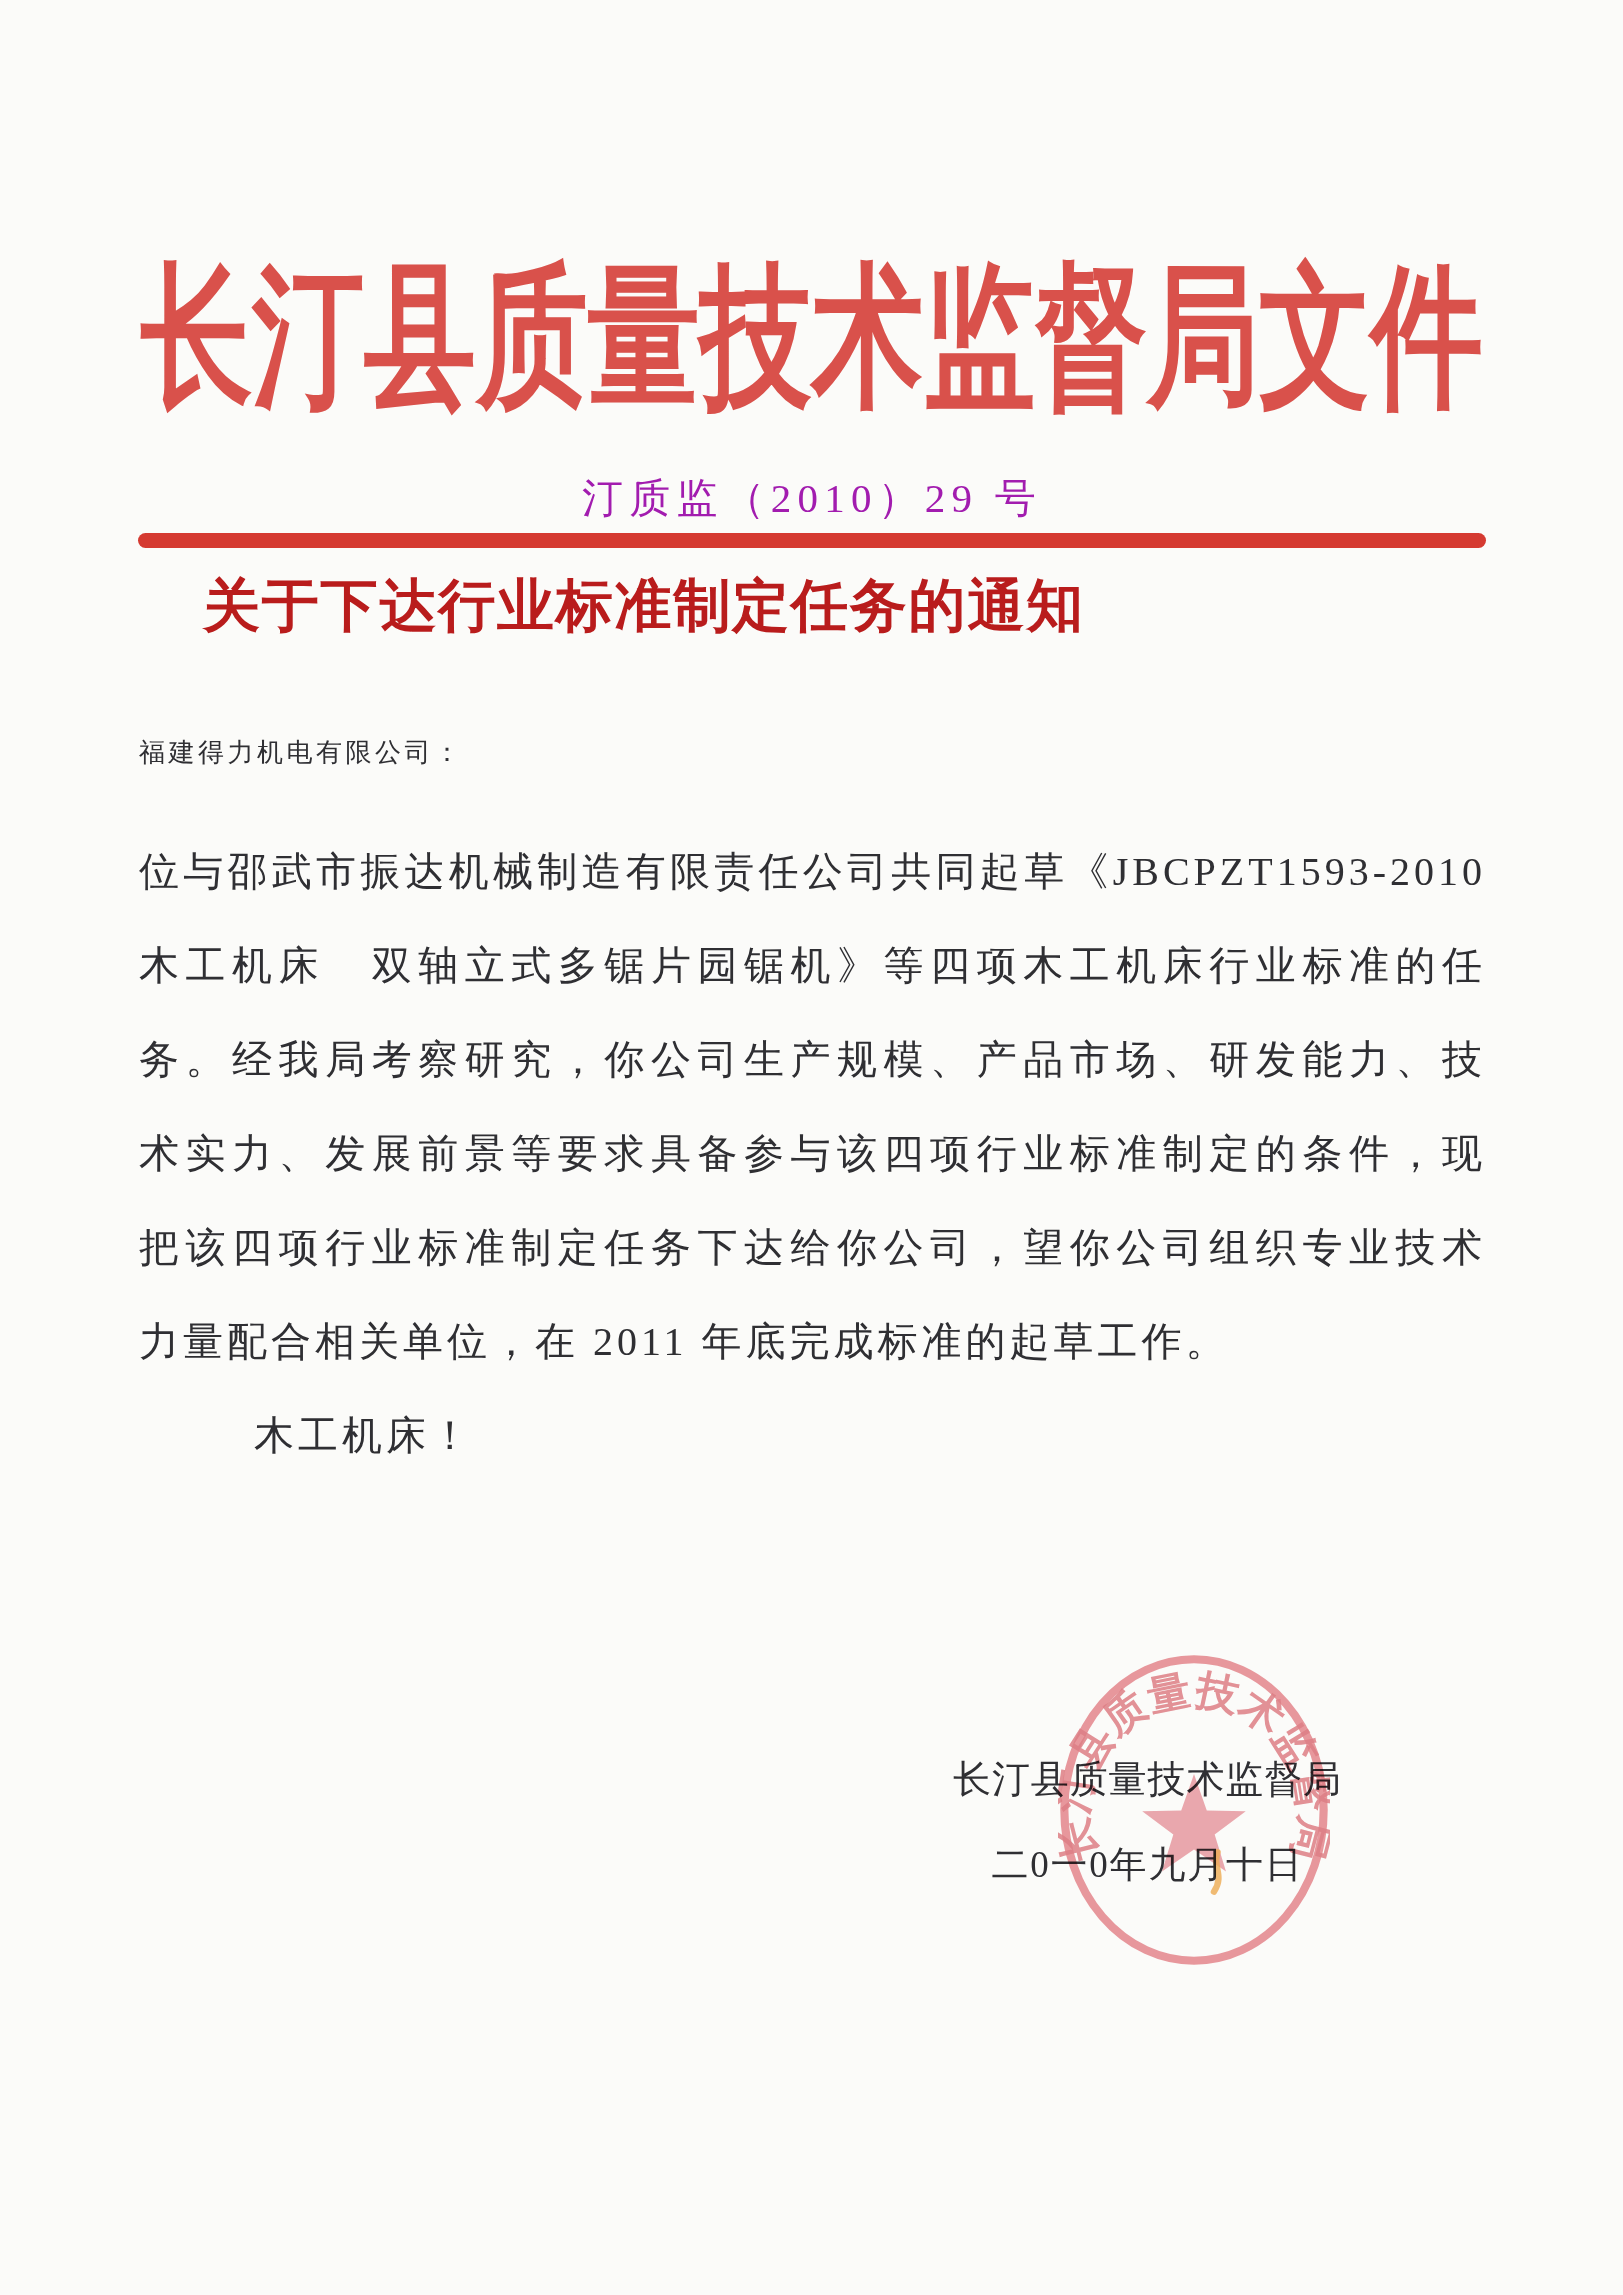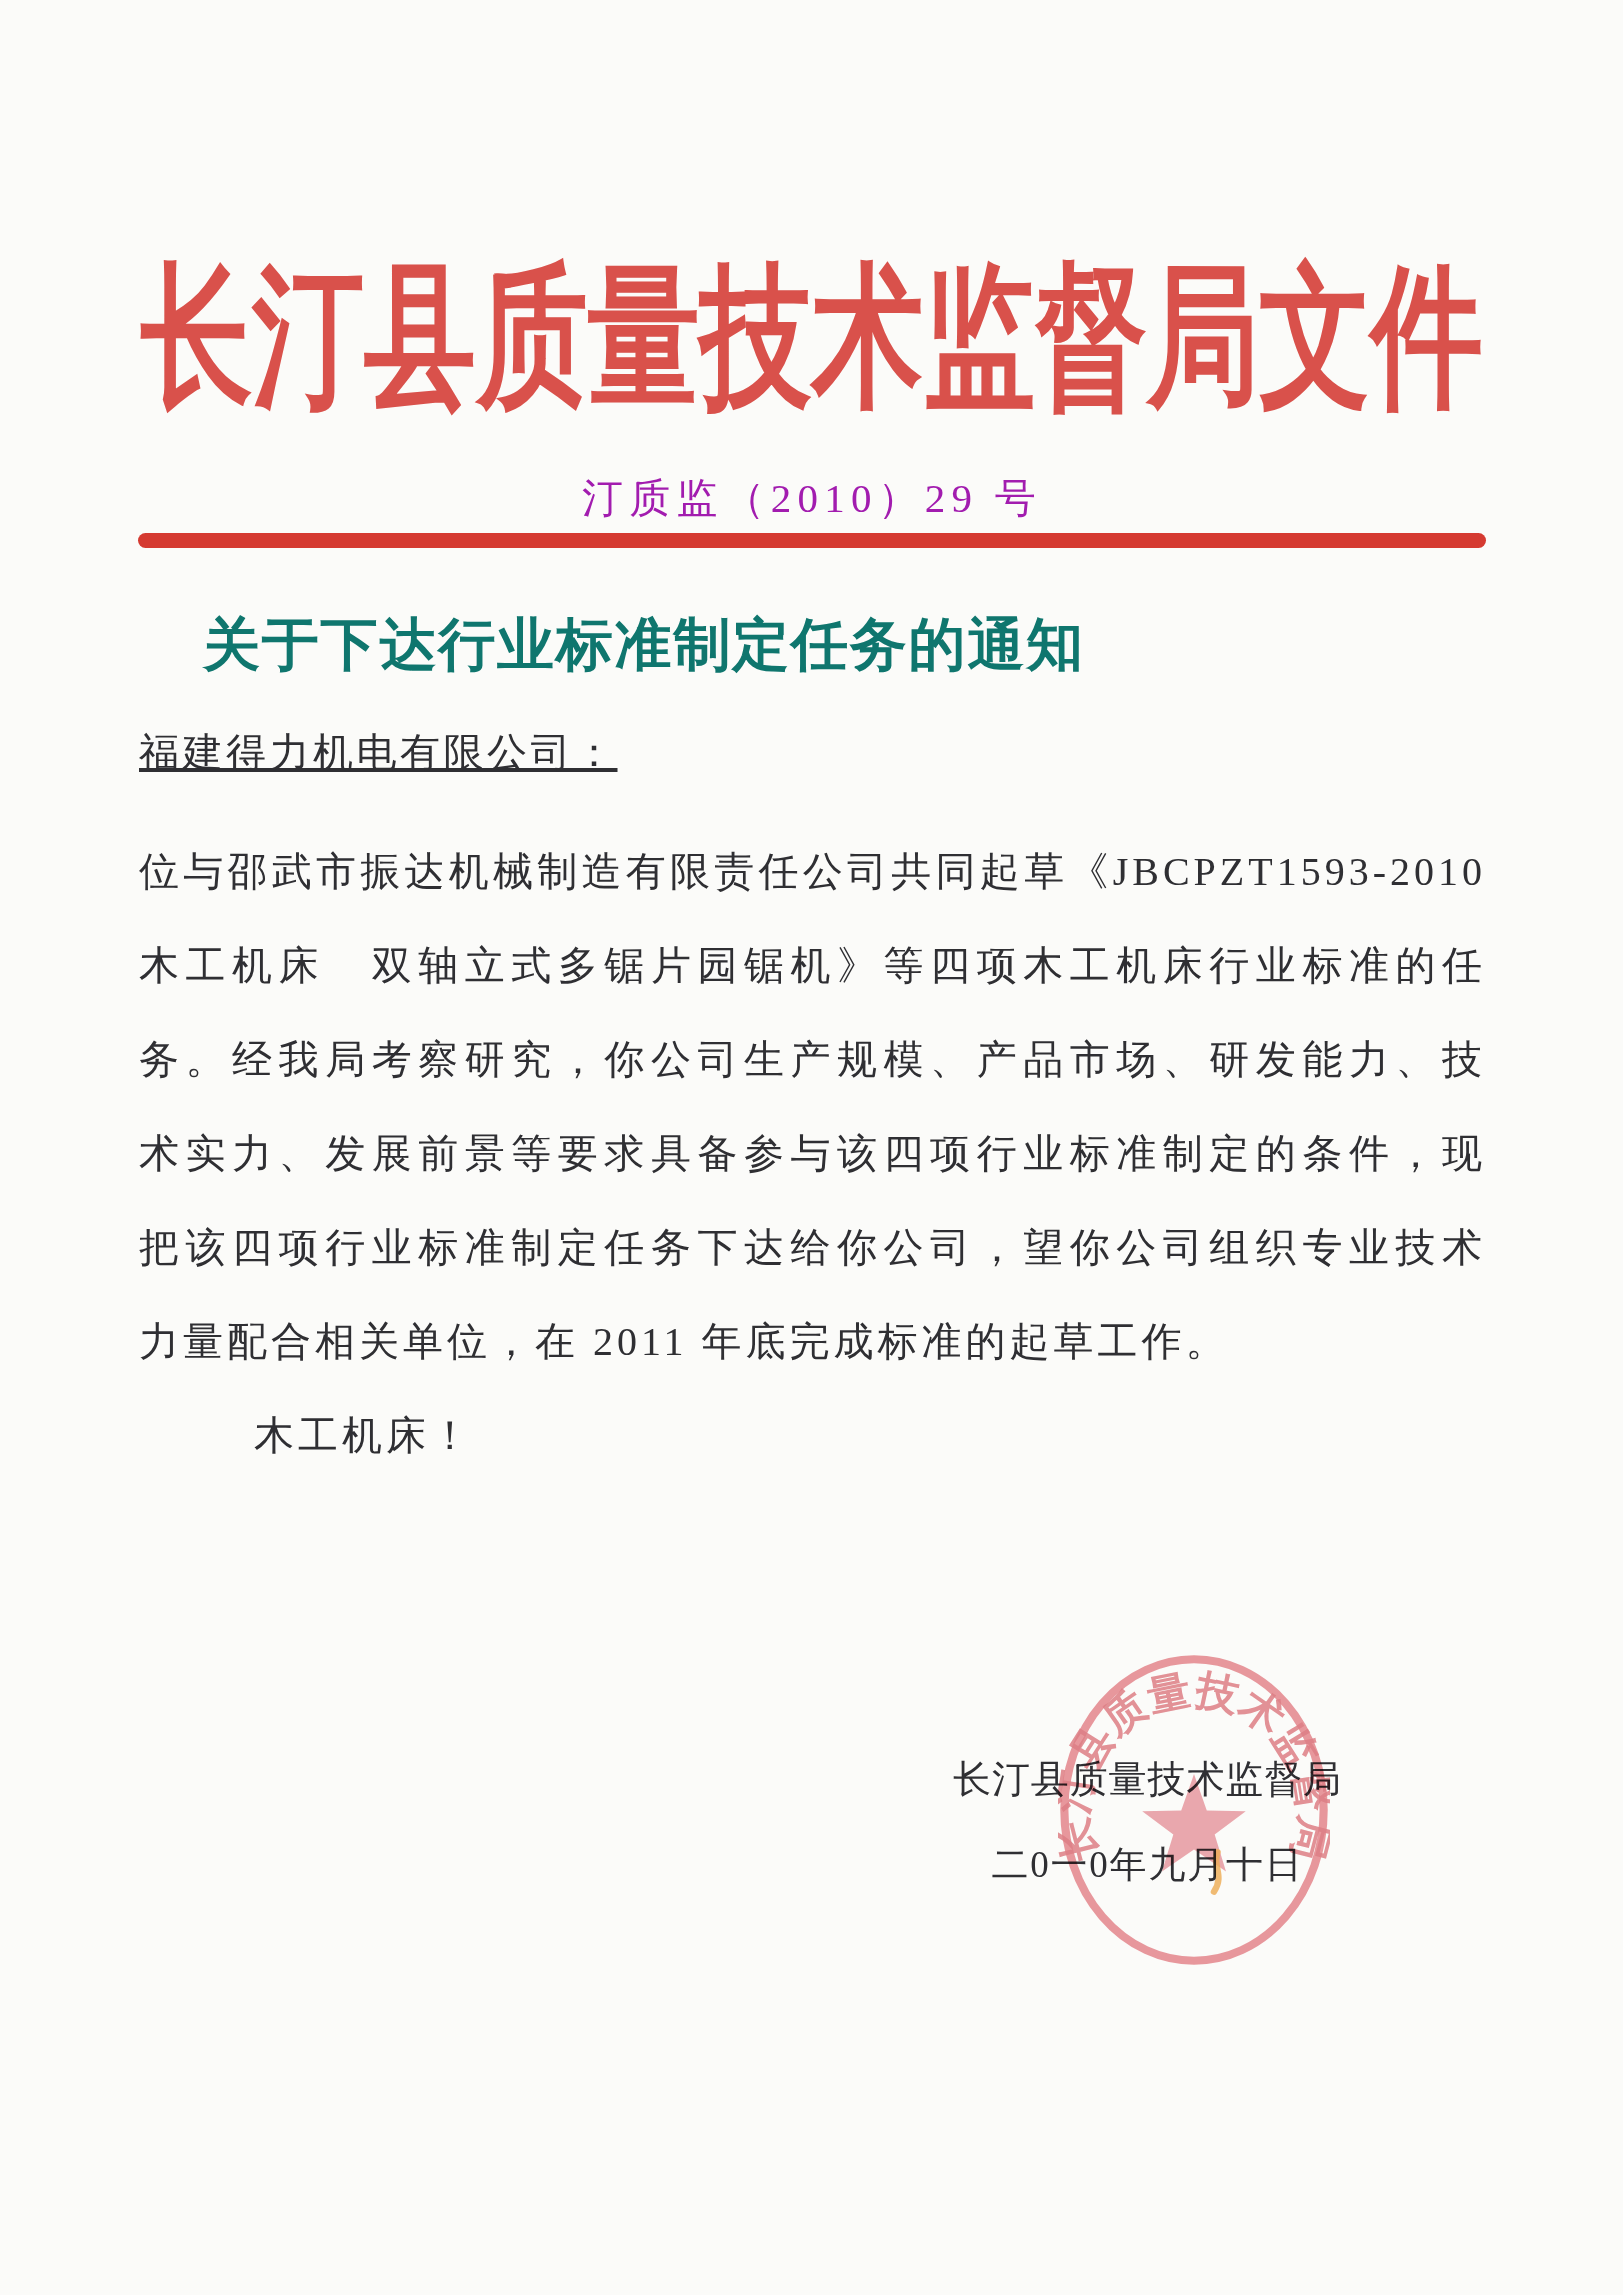--- a/index.html
+++ b/index.html
@@ -22,27 +22,27 @@
   .doc-number{
     position:absolute;top:471px;left:0;width:1624px;
     text-align:center;font-size:41px;letter-spacing:6.2px;color:#a21caf;
   }
   .red-divider{
     position:absolute;top:533px;left:138px;width:1348px;height:15px;
     background:#d53a31;border-radius:8px;
   }
   
   .notice-title{
-    position:absolute;top:607px;left:0;width:1288px;
-    text-align:center;font-size:57px;font-weight:bold;letter-spacing:1.8px;color:#0f766e;
+    position:absolute;top:568px;left:0;width:1288px;
+    text-align:center;font-size:57px;font-weight:bold;letter-spacing:1.8px;color:#b91c1c;
   }
   
   .addressee{
     position:absolute;top:706px;left:139px;width:1347px;
-    font-size:40px;letter-spacing:3.5px;line-height:94px;text-decoration:underline;
+    font-size:26px;letter-spacing:3.5px;line-height:94px;
   }
   .body{
     position:absolute;top:825px;left:139px;width:1347px;
     font-size:40px;letter-spacing:4px;
   }
   .body > div{line-height:94px;}
   .jline{text-align:justify;text-align-last:justify;}
   .indent{text-indent:55px;}
   .closing{text-indent:115px;}
   

